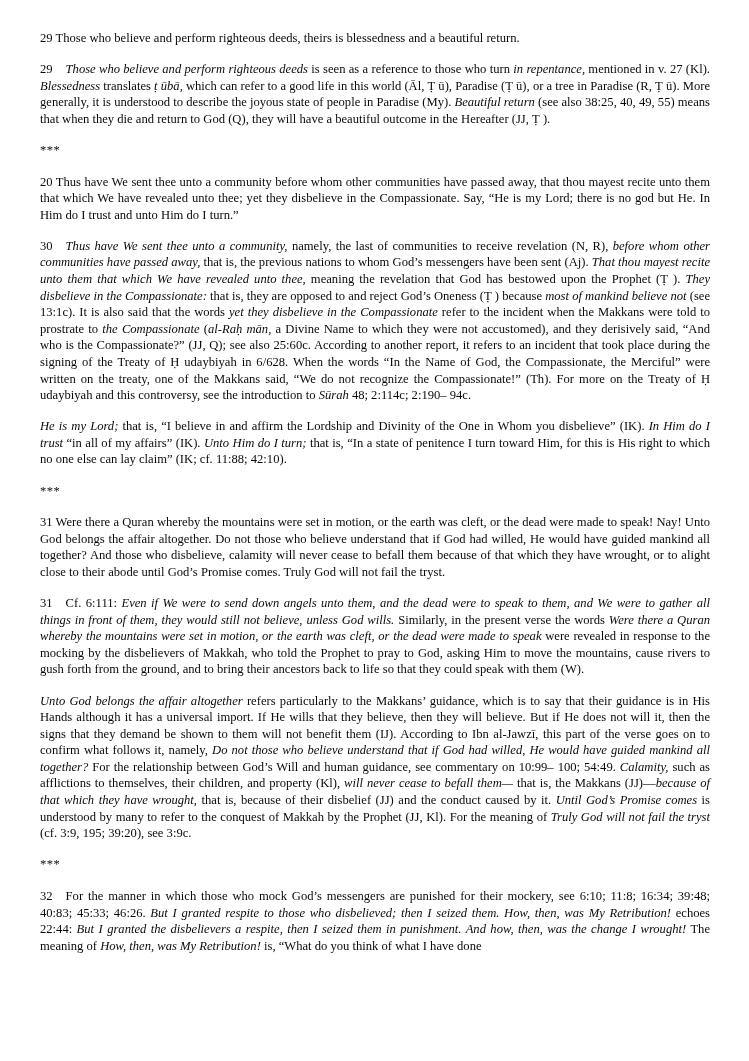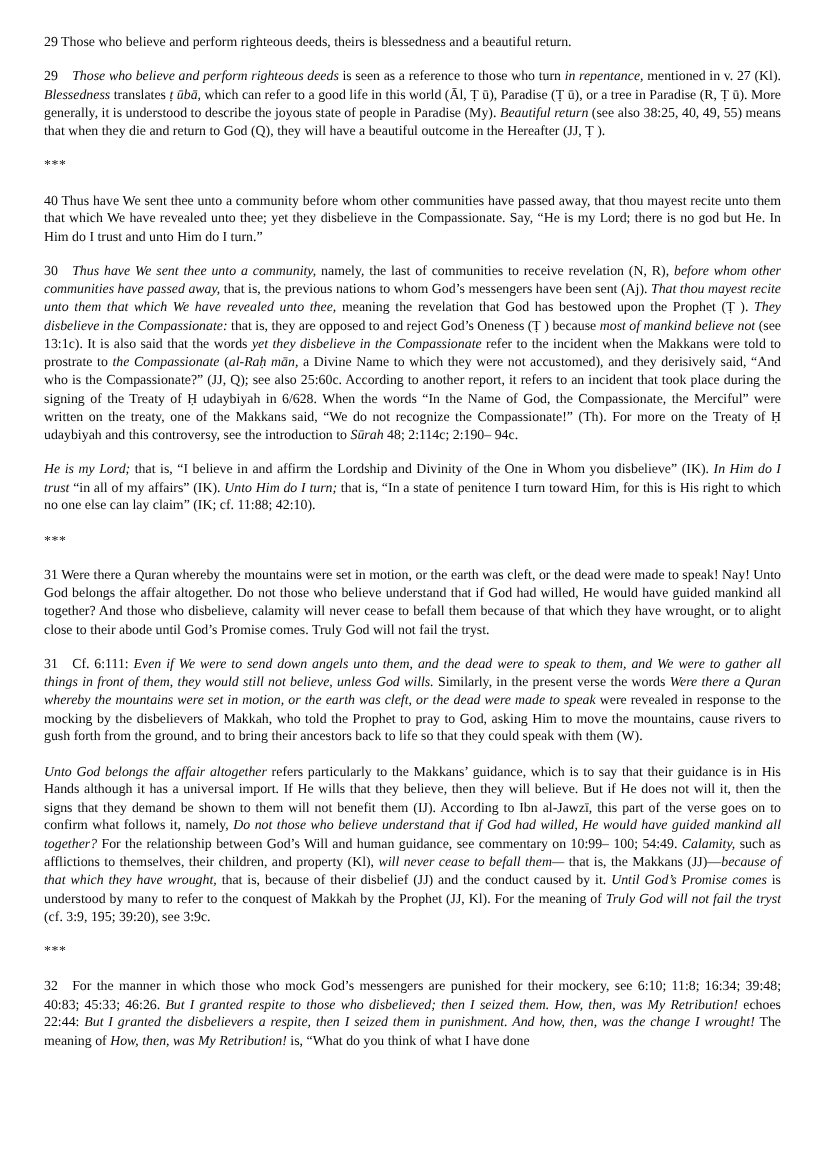--- a/index.html
+++ b/index.html
@@ -49,21 +49,21 @@
   i, em { }
 </style>
 </head>
 <body>
 
 <div class="page">
   <div id="content">
       <p class="block verse"><span>29 Those who believe and perform righteous deeds, theirs is blessedness and a beautiful return.</span></p>
       <p class="block commentary"><span>29</span><span class="num-gap"></span><i>Those who believe and perform righteous deeds</i><span> is seen as a reference to those who turn </span><i>in repentance,</i><span> mentioned in v. 27 (Kl). </span><i>Blessedness</i><span> translates </span><i>ṭ ūbā,</i><span> which can refer to a good life in this world (Āl, Ṭ ū), Paradise (Ṭ ū), or a tree in Paradise (R, Ṭ ū). More generally, it is understood to describe the joyous state of people in Paradise (My). </span><i>Beautiful return</i><span> (see also 38:25, 40, 49, 55) means that when they die and return to God (Q), they will have a beautiful outcome in the Hereafter (JJ, Ṭ ).</span></p>
       <div class="stars">***</div>
-      <p class="block verse"><span>40 Thus have We sent thee unto a community before whom other communities have passed away, that thou mayest recite unto them that which We have revealed unto thee; yet they disbelieve in the Compassionate. Say, “He is my Lord; there is no god but He. In Him do I trust and unto Him do I turn.”</span></p>
+      <p class="block verse"><span>20 Thus have We sent thee unto a community before whom other communities have passed away, that thou mayest recite unto them that which We have revealed unto thee; yet they disbelieve in the Compassionate. Say, “He is my Lord; there is no god but He. In Him do I trust and unto Him do I turn.”</span></p>
       <p class="block commentary"><span>30</span><span class="num-gap"></span><i>Thus have We sent thee unto a community,</i><span> namely, the last of communities to receive revelation (N, R), </span><i>before whom other communities have passed away,</i><span> that is, the previous nations to whom God’s messengers have been sent (Aj). </span><i>That thou mayest recite unto them that which We have revealed unto thee,</i><span> meaning the revelation that God has bestowed upon the Prophet (Ṭ ). </span><i>They disbelieve in the Compassionate:</i><span> that is, they are opposed to and reject God’s Oneness (Ṭ ) because </span><i>most of mankind believe not</i><span> (see 13:1c). It is also said that the words </span><i>yet they disbelieve in the Compassionate</i><span> refer to the incident when the Makkans were told to prostrate to </span><i>the Compassionate</i><span> (</span><i>al-Raḥ mān,</i><span> a Divine Name to which they were not accustomed), and they derisively said, “And who is the Compassionate?” (JJ, Q); see also 25:60c. According to another report, it refers to an incident that took place during the signing of the Treaty of Ḥ udaybiyah in 6/628. When the words “In the Name of God, the Compassionate, the Merciful” were written on the treaty, one of the Makkans said, “We do not recognize the Compassionate!” (Th). For more on the Treaty of Ḥ udaybiyah and this controversy, see the introduction to </span><i>Sūrah</i><span> 48; 2:114c; 2:190– 94c.</span></p>
       <p class="block commentary"><i>He is my Lord;</i><span> that is, “I believe in and affirm the Lordship and Divinity of the One in Whom you disbelieve” (IK). </span><i>In Him do I trust</i><span> “in all of my affairs” (IK). </span><i>Unto Him do I turn;</i><span> that is, “In a state of penitence I turn toward Him, for this is His right to which no one else can lay claim” (IK; cf. 11:88; 42:10).</span></p>
       <div class="stars">***</div>
       <p class="block verse"><span>31 Were there a Quran whereby the mountains were set in motion, or the earth was cleft, or the dead were made to speak! Nay! Unto God belongs the affair altogether. Do not those who believe understand that if God had willed, He would have guided mankind all together? And those who disbelieve, calamity will never cease to befall them because of that which they have wrought, or to alight close to their abode until God’s Promise comes. Truly God will not fail the tryst.</span></p>
       <p class="block commentary"><span>31</span><span class="num-gap"></span><span>Cf. 6:111: </span><i>Even if We were to send down angels unto them, and the dead were to speak to them, and We were to gather all things in front of them, they would still not believe, unless God wills.</i><span> Similarly, in the present verse the words </span><i>Were there a Quran whereby the mountains were set in motion, or the earth was cleft, or the dead were made to speak</i><span> were revealed in response to the mocking by the disbelievers of Makkah, who told the Prophet to pray to God, asking Him to move the mountains, cause rivers to gush forth from the ground, and to bring their ancestors back to life so that they could speak with them (W).</span></p>
       <p class="block commentary"><i>Unto God belongs the affair altogether</i><span> refers particularly to the Makkans’ guidance, which is to say that their guidance is in His Hands although it has a universal import. If He wills that they believe, then they will believe. But if He does not will it, then the signs that they demand be shown to them will not benefit them (IJ). According to Ibn al-Jawzī, this part of the verse goes on to confirm what follows it, namely, </span><i>Do not those who believe understand that if God had willed, He would have guided mankind all together?</i><span> For the relationship between God’s Will and human guidance, see commentary on 10:99– 100; 54:49. </span><i>Calamity,</i><span> such as afflictions to themselves, their children, and property (Kl), </span><i>will never cease to befall them—</i><span> that is, the Makkans (JJ)—</span><i>because of that which they have wrought,</i><span> that is, because of their disbelief (JJ) and the conduct caused by it. </span><i>Until God’s Promise comes</i><span> is understood by many to refer to the conquest of Makkah by the Prophet (JJ, Kl). For the meaning of </span><i>Truly God will not fail the tryst</i><span> (cf. 3:9, 195; 39:20), see 3:9c.</span></p>
       <div class="stars">***</div>
       <p class="block commentary"><span>32</span><span class="num-gap"></span><span>For the manner in which those who mock God’s messengers are punished for their mockery, see 6:10; 11:8; 16:34; 39:48; 40:83; 45:33; 46:26. </span><i>But I granted respite to those who disbelieved; then I seized them. How, then, was My Retribution!</i><span> echoes 22:44: </span><i>But I granted the disbelievers a respite, then I seized them in punishment. And how, then, was the change I wrought!</i><span> The meaning of </span><i>How, then, was My Retribution!</i><span> is, “What do you think of what I have done</span></p>
     </div>
 </div>

